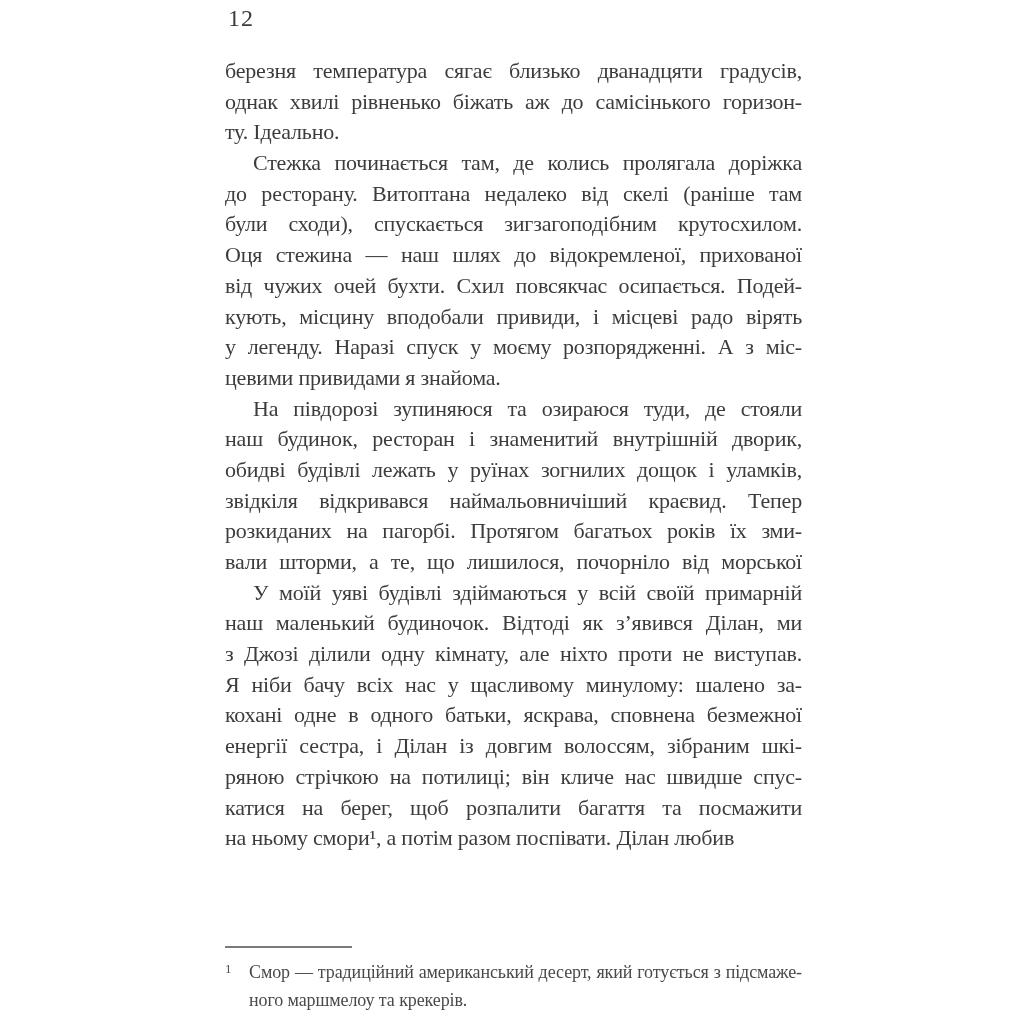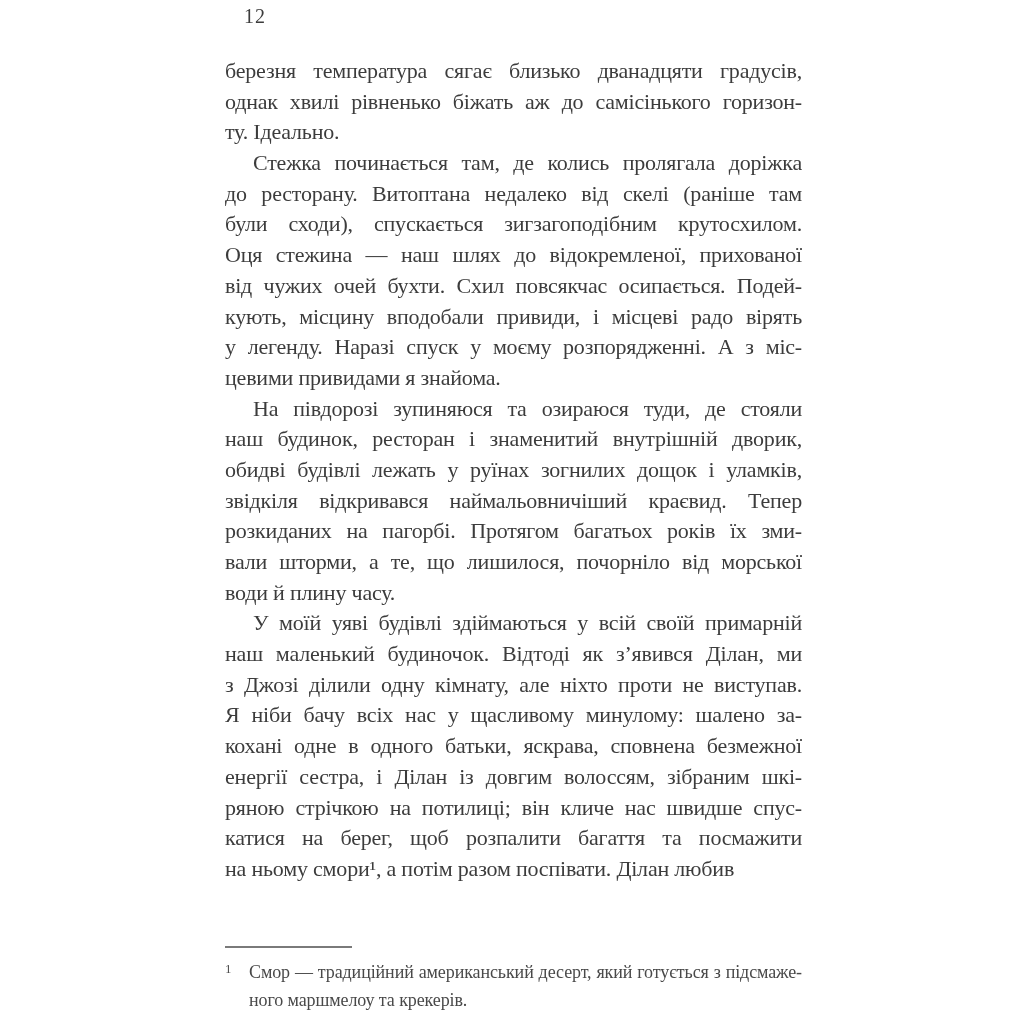--- a/index.html
+++ b/index.html
@@ -11,23 +11,23 @@
     font-family: "Liberation Serif", "DejaVu Serif", serif;
     overflow: hidden;
   }
   .page {
     position: absolute;
     inset: 0;
     background: #ffffff;
   }
   .page-number {
     position: absolute;
-    left: 244px;
+    left: 228px;
     top: 5px;
-    font-size: 20px;
+    font-size: 24px;
     letter-spacing: 1px;
     color: #3c3c3c;
   }
   .text-block {
     position: absolute;
     left: 225px;
     top: 56px;
     width: 577px;
     color: #3c3c3c;
   }
@@ -96,21 +96,20 @@
         <div class="line">у легенду. Наразі спуск у моєму розпорядженні. А з міс-</div>
         <div class="line last">цевими привидами я знайома.</div>
       </div>
       <div>
         <div class="line indent">На півдорозі зупиняюся та озираюся туди, де стояли</div>
         <div class="line">наш будинок, ресторан і знаменитий внутрішній дворик,</div>
         <div class="line">обидві будівлі лежать у руїнах зогнилих дощок і уламків,</div>
         <div class="line">звідкіля відкривався наймальовничіший краєвид. Тепер</div>
         <div class="line">розкиданих на пагорбі. Протягом багатьох років їх зми-</div>
         <div class="line">вали шторми, а те, що лишилося, почорніло від морської</div>
-        <div class="line last">води й плину часу.</div>
       </div>
       <div>
         <div class="line indent">У моїй уяві будівлі здіймаються у всій своїй примарній</div>
         <div class="line">наш маленький будиночок. Відтоді як з’явився Ділан, ми</div>
         <div class="line">з Джозі ділили одну кімнату, але ніхто проти не виступав.</div>
         <div class="line">Я ніби бачу всіх нас у щасливому минулому: шалено за-</div>
         <div class="line">кохані одне в одного батьки, яскрава, сповнена безмежної</div>
         <div class="line">енергії сестра, і Ділан із довгим волоссям, зібраним шкі-</div>
         <div class="line">ряною стрічкою на потилиці; він кличе нас швидше спус-</div>
         <div class="line">катися на берег, щоб розпалити багаття та посмажити</div>

